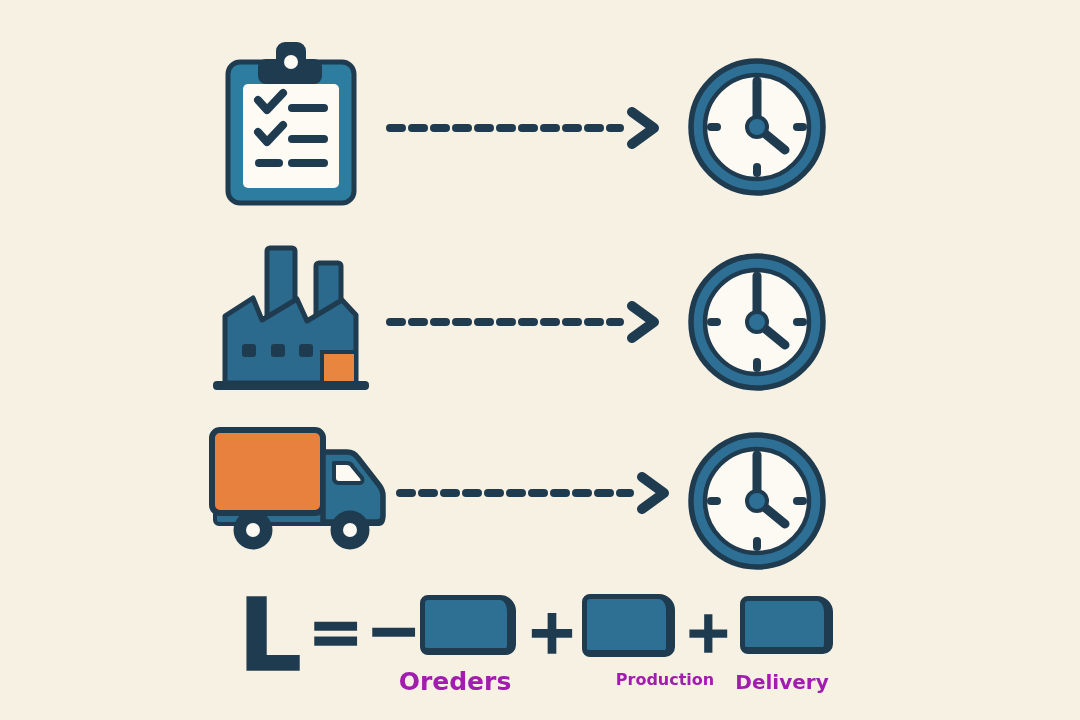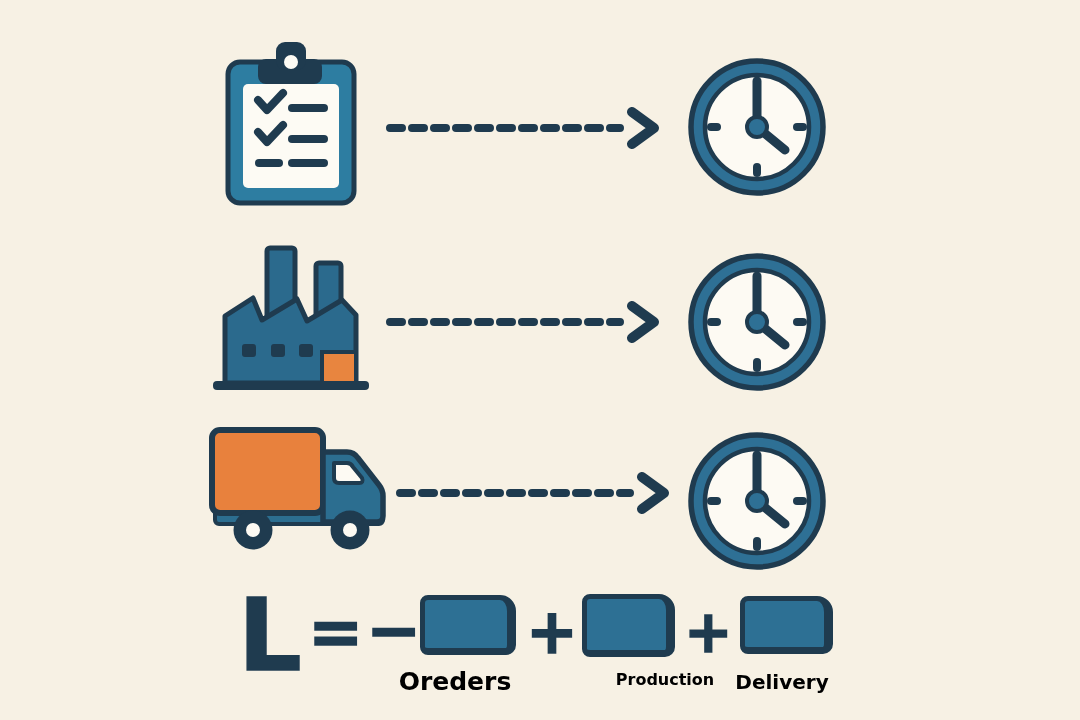--- a/index.html
+++ b/index.html
@@ -17,21 +17,21 @@
   .term-box{
     position:absolute;
     background:#2d7094;
     border:5px solid #1f3b4f;
     border-right-width:9px;
     border-bottom-width:7px;
     border-radius:8px 16px 10px 8px;
   }
   .term-label{
     position:absolute;
-    color:#000000;
+    color:#a21caf;
     font-weight:bold;
     text-align:center;
     line-height:1.1;
   }
 </style>
 </head>
 <body>
 
 <div class="canvas">
 

